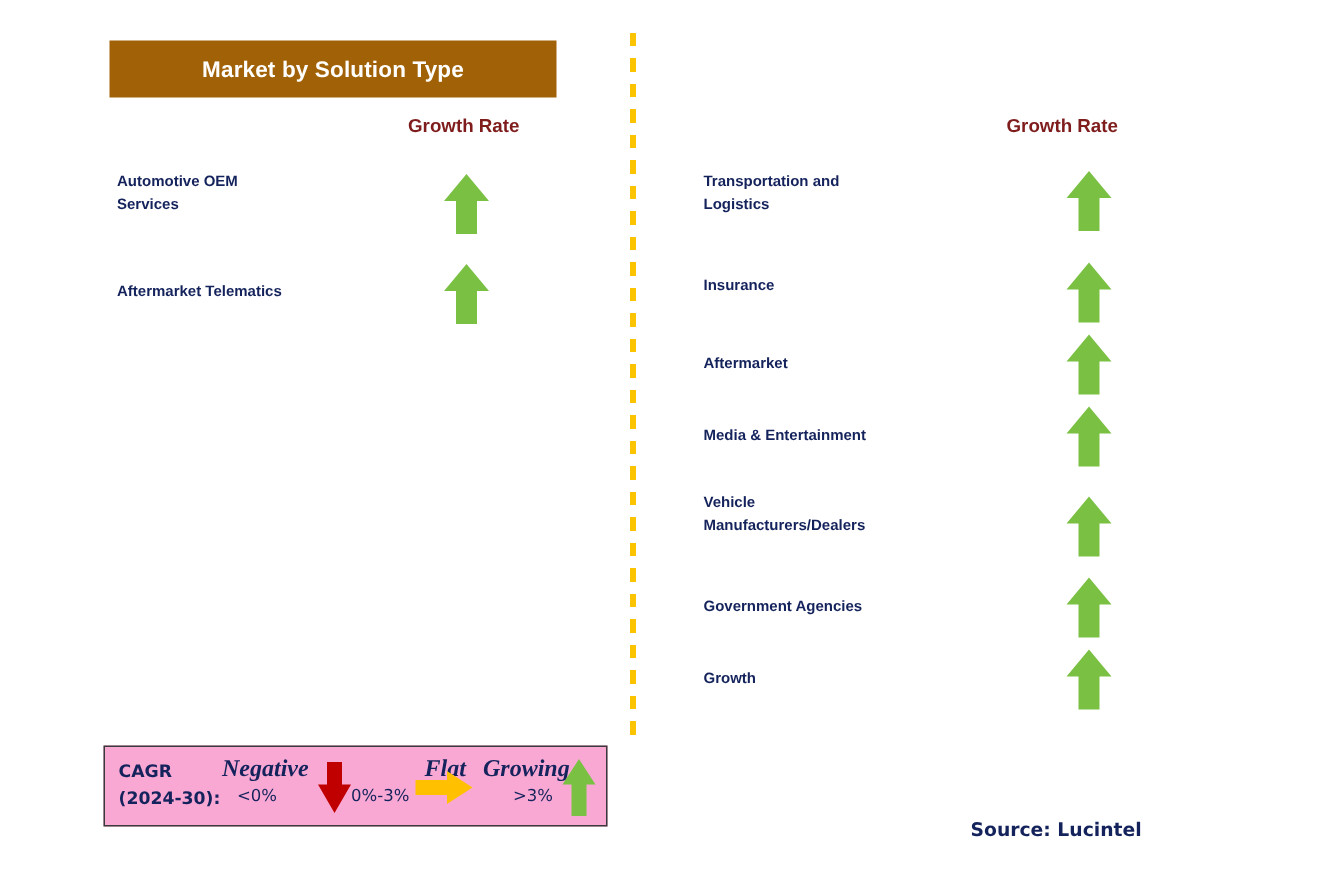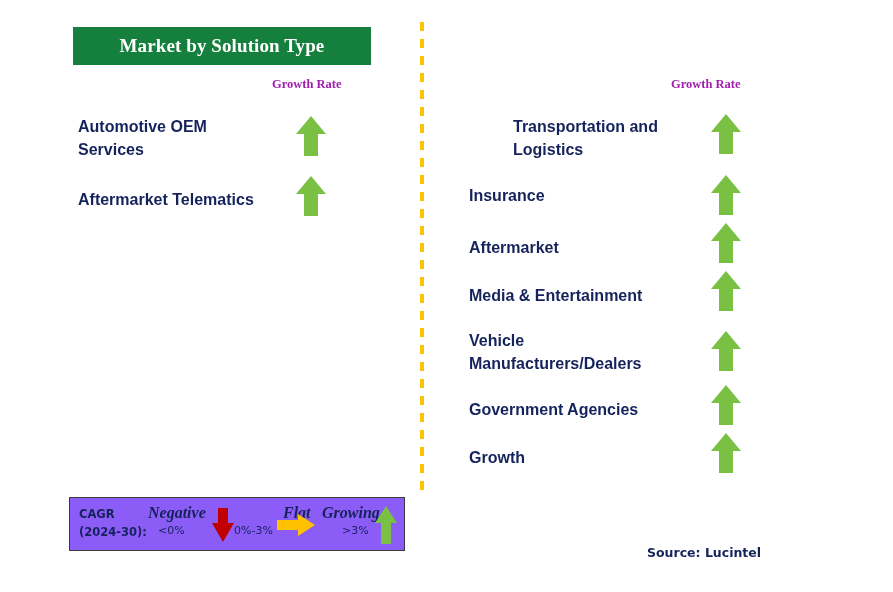--- a/index.html
+++ b/index.html
@@ -18,61 +18,60 @@
   .canvas {
     position: absolute;
     inset: 0;
     width: 893px;
     height: 592px;
   }
 
   
   .panel-header {
     position: absolute;
-    background: #15803d;
+    background: #a16207;
     color: #ffffff;
     font-weight: bold;
-    font-size: 19px;
+    font-size: 15px;
     letter-spacing: 0.1px;
     display: flex;
     align-items: center;
     justify-content: center;
     text-align: center;
-    font-family: Liberation Serif, serif;
   }
   #header-left  { left: 73px;  top: 27px; width: 298px; height: 38px; }
   #header-right { left: 463px; top: 27px; width: 304px; height: 38px; }
 
   
   .growth-rate-label {
     position: absolute;
-    font-family: Liberation Serif, serif;
+    font-family: Liberation Sans, sans-serif;
     font-size: 12.5px;
     font-weight: bold;
-    color: #a21caf;
+    color: #7f1d1d;
     white-space: nowrap;
   }
   #growth-left  { left: 272px; top: 77px; }
   #growth-right { left: 671px; top: 77px; }
 
   
   #divider {
     position: absolute;
     left: 420px;
     top: 22px;
     width: 4px;
     height: 468px;
     background: repeating-linear-gradient(
       to bottom,
       #fcc300 0px, #fcc300 9px,
       rgba(0,0,0,0) 9px, rgba(0,0,0,0) 17px
     );
   }
   .item-label {
-    font-size: 16px;
+    font-size: 10px;
     font-weight: bold;
     color: #15235c;
     line-height: 1.45;
     white-space: pre-line;
   }
   .col-left  .item-label { position: absolute; left: 78px; }
   .col-right .item-label { position: absolute; left: 469px; }
 
   .arrow-slot {
     position: absolute;
@@ -85,21 +84,21 @@
   .arrow-up-green { width: 100%; height: 100%; display: block; }
 
   
   #legend-box {
     position: absolute;
     left: 69px;
     top: 497px;
     width: 336px;
     height: 54px;
     border: 1.5px solid #3a3a3a;
-    background: #8b5cf6;
+    background: #f9a8d4;
     box-sizing: border-box;
   }
   .legend-cagr {
     position: absolute;
     left: 9px;
     top: 8px;
     font-size: 11.5px;
     font-weight: bold;
     color: #15235c;
     line-height: 1.55;
@@ -178,21 +177,21 @@
 
   </div>
 
   <div id="divider"></div>
 
 
   <div class="growth-rate-label" id="growth-right">Growth Rate</div>
 
   <div class="col-right">
 
-    <div class="item-label" style="top:115px;margin-left:44px;">Transportation and
+    <div class="item-label" style="top:115px;">Transportation and
 Logistics</div>
     <div class="arrow-slot" style="top:112px;">
       <svg class="arrow-up-green" viewBox="0 0 34 44" aria-hidden="true">
         <path d="M17 2 L32 20 L24 20 L24 42 L10 42 L10 20 L2 20 Z" fill="#7ac143"></path>
       </svg>
     </div>
 
     <div class="item-label" style="top:184px;">Insurance</div>
     <div class="arrow-slot" style="top:173px;">
       <svg class="arrow-up-green" viewBox="0 0 34 44" aria-hidden="true">

